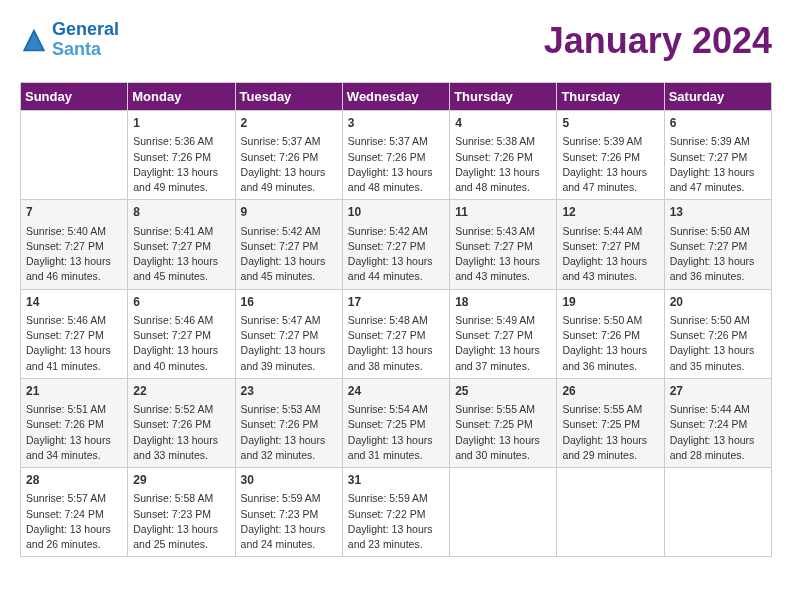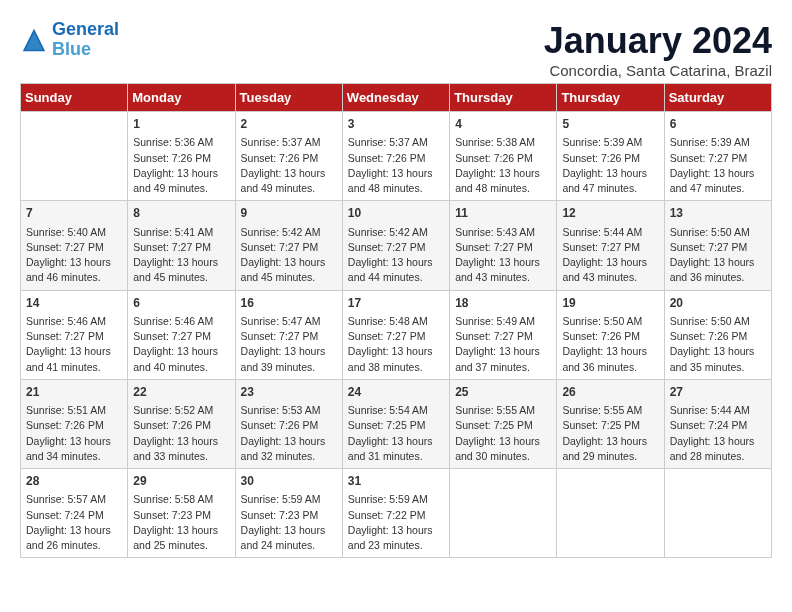--- a/index.html
+++ b/index.html
@@ -7,21 +7,21 @@
       font-family: Arial, sans-serif;
       background: #fff;
       width: 792px;
       min-height: 612px;
       padding: 20px;
     }
     .header {
       display: flex;
       justify-content: space-between;
       align-items: flex-start;
-      margin-bottom: 4px;
+      margin-bottom: 20px;
     }
     .logo {
       display: flex;
       align-items: center;
       gap: 4px;
     }
     .logo-text {
       font-size: 18px;
       font-weight: bold;
       color: #333;
@@ -33,33 +33,33 @@
     .logo-icon {
       width: 28px;
       height: 28px;
     }
     .title-block {
       text-align: right;
     }
     .month-title {
       font-size: 36px;
       font-weight: bold;
-      color: #0f172a;
+      color: #701a75;
     }
     .subtitle {
       font-size: 15px;
       color: #444;
     }
     table {
       width: 100%;
       border-collapse: collapse;
       font-size: 11px;
     }
     thead tr th {
-      background-color: #b91c1c;
+      background-color: #701a75;
       color: #fff;
       padding: 6px 4px;
       text-align: left;
       font-size: 13px;
       font-weight: bold;
       border: 1px solid #ccc;
     }
     tbody tr td {
       border: 1px solid #ccc;
       vertical-align: top;
@@ -88,26 +88,25 @@
 <body>
 
 <div class="header">
   <div class="logo">
     <svg class="logo-icon" viewBox="0 0 40 40">
       <polygon points="20,4 36,36 4,36" fill="#1a6bb5"></polygon>
       <polygon points="20,10 32,34 8,34" fill="#4a9fd4" opacity="0.5"></polygon>
     </svg>
     <div class="logo-text">
       <div><span>General</span></div>
-      <div><span style="color:#4a9fd4">Blue</span></div>
+      <div><span style="color:#4a9fd4">Santa</span></div>
     </div>
   </div>
   <div class="title-block">
     <div class="month-title">January 2024</div>
-    <div class="subtitle">Concordia, Santa Catarina, Brazil</div>
   </div>
 </div>
 
 <table>
   <thead>
     <tr id="thead-row">
     <th>Sunday</th>
         <th>Monday</th>
         <th>Tuesday</th>
         <th>Wednesday</th>

